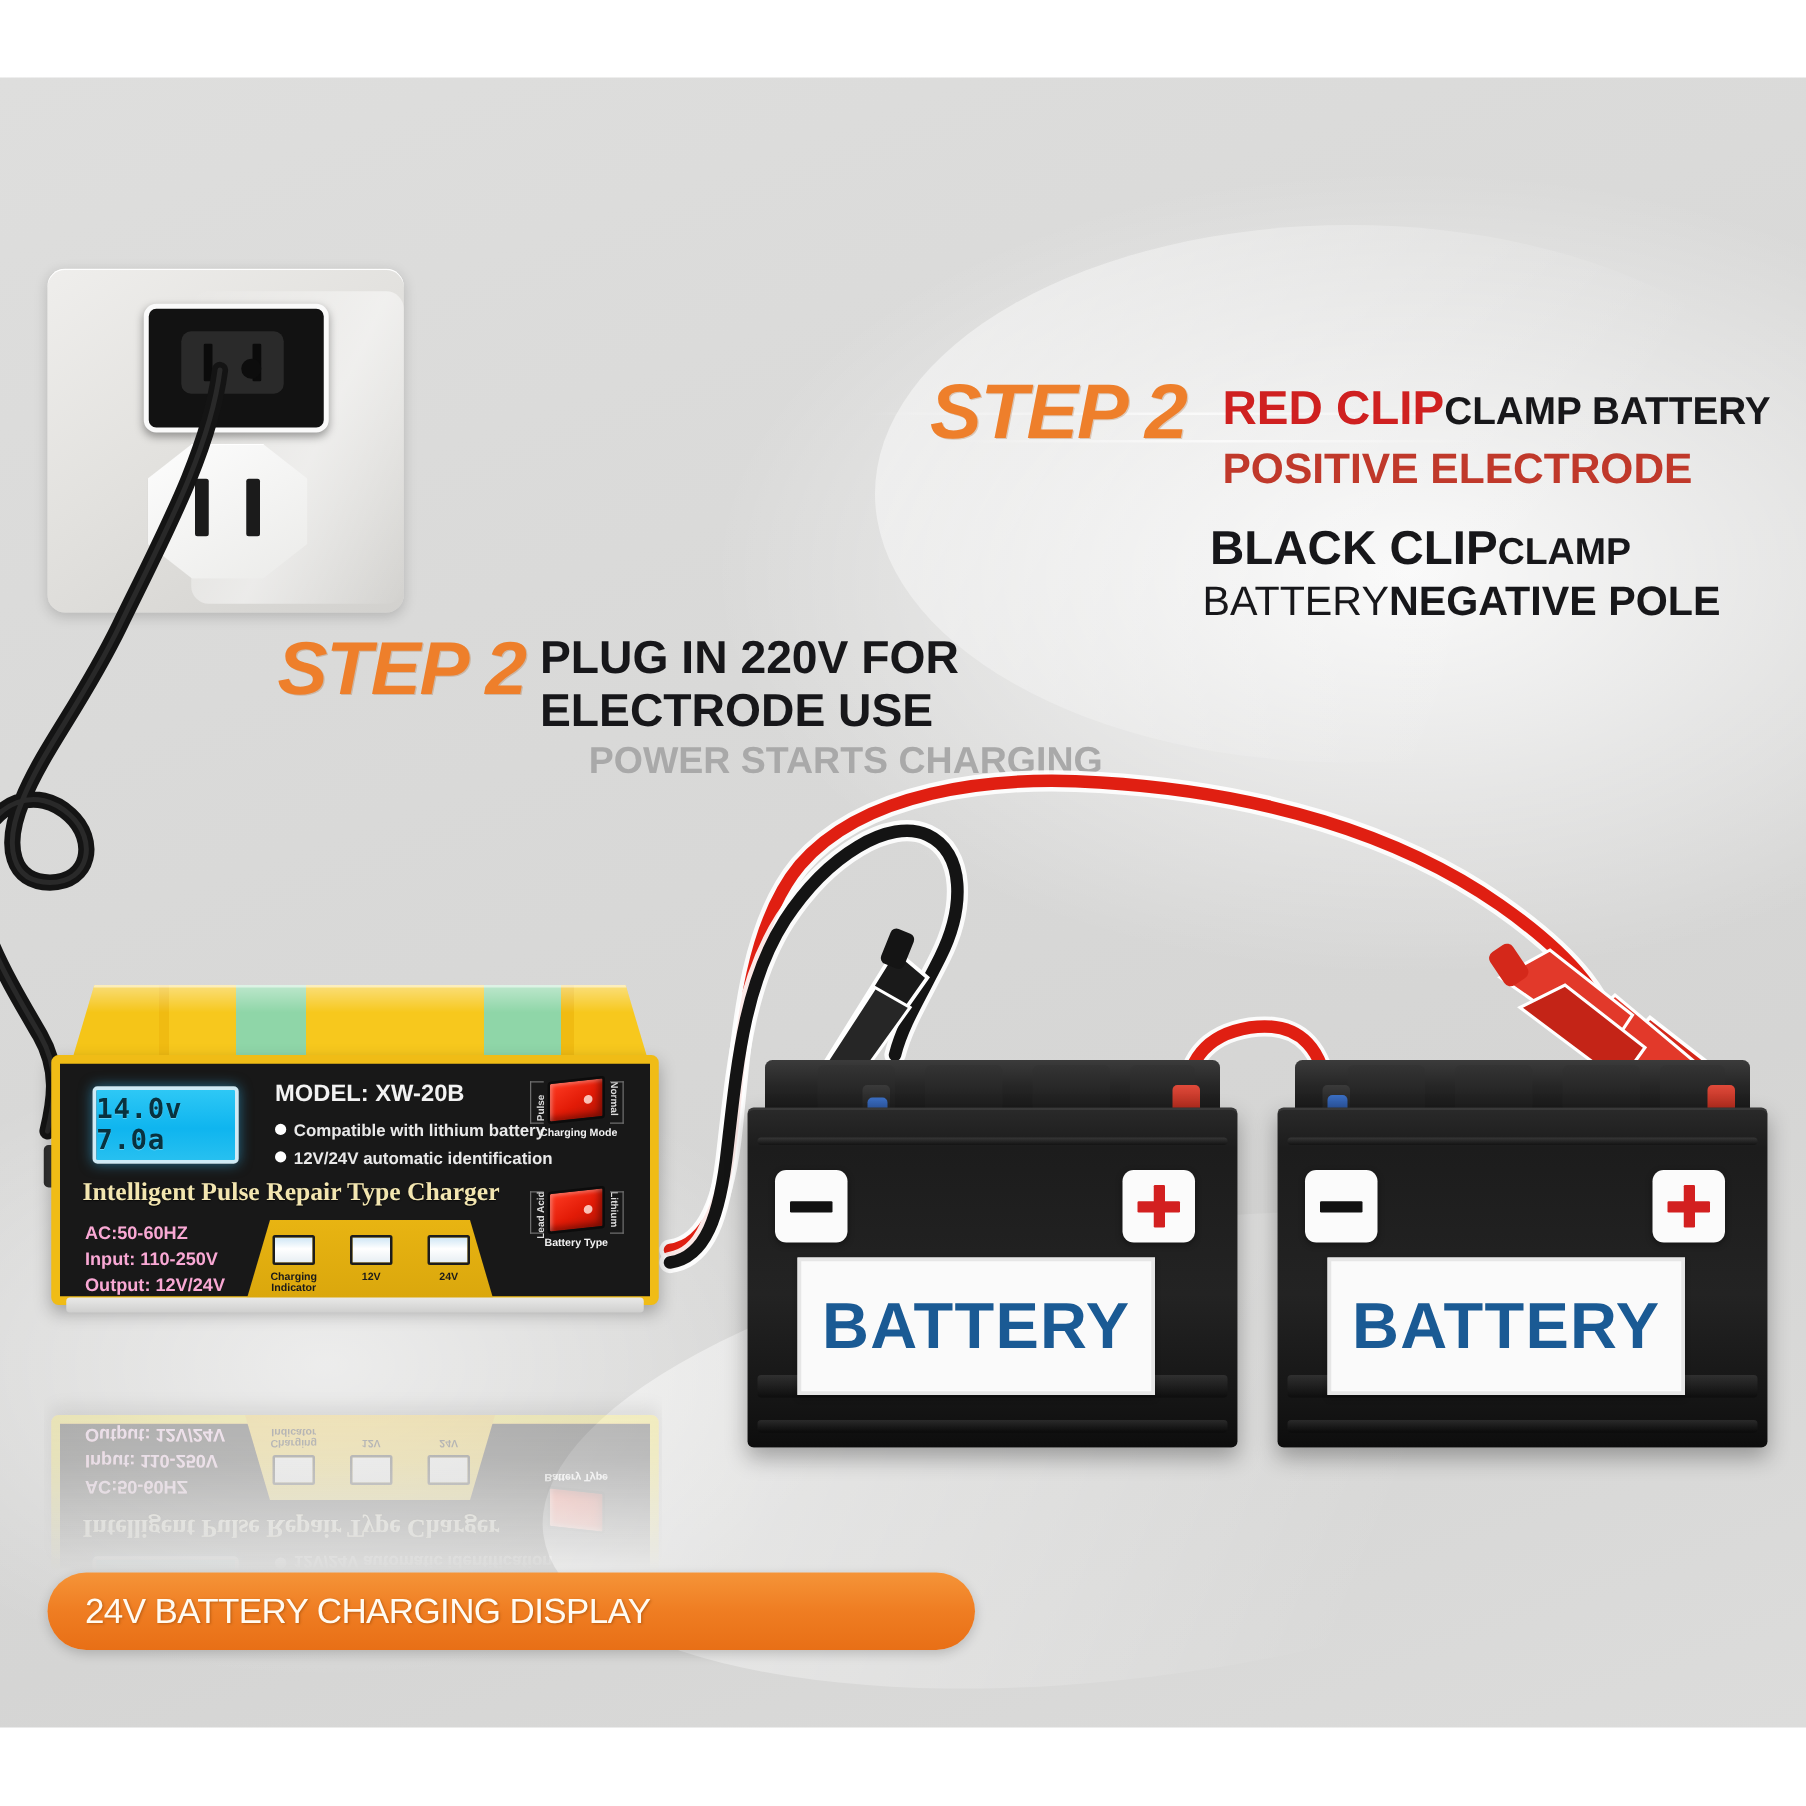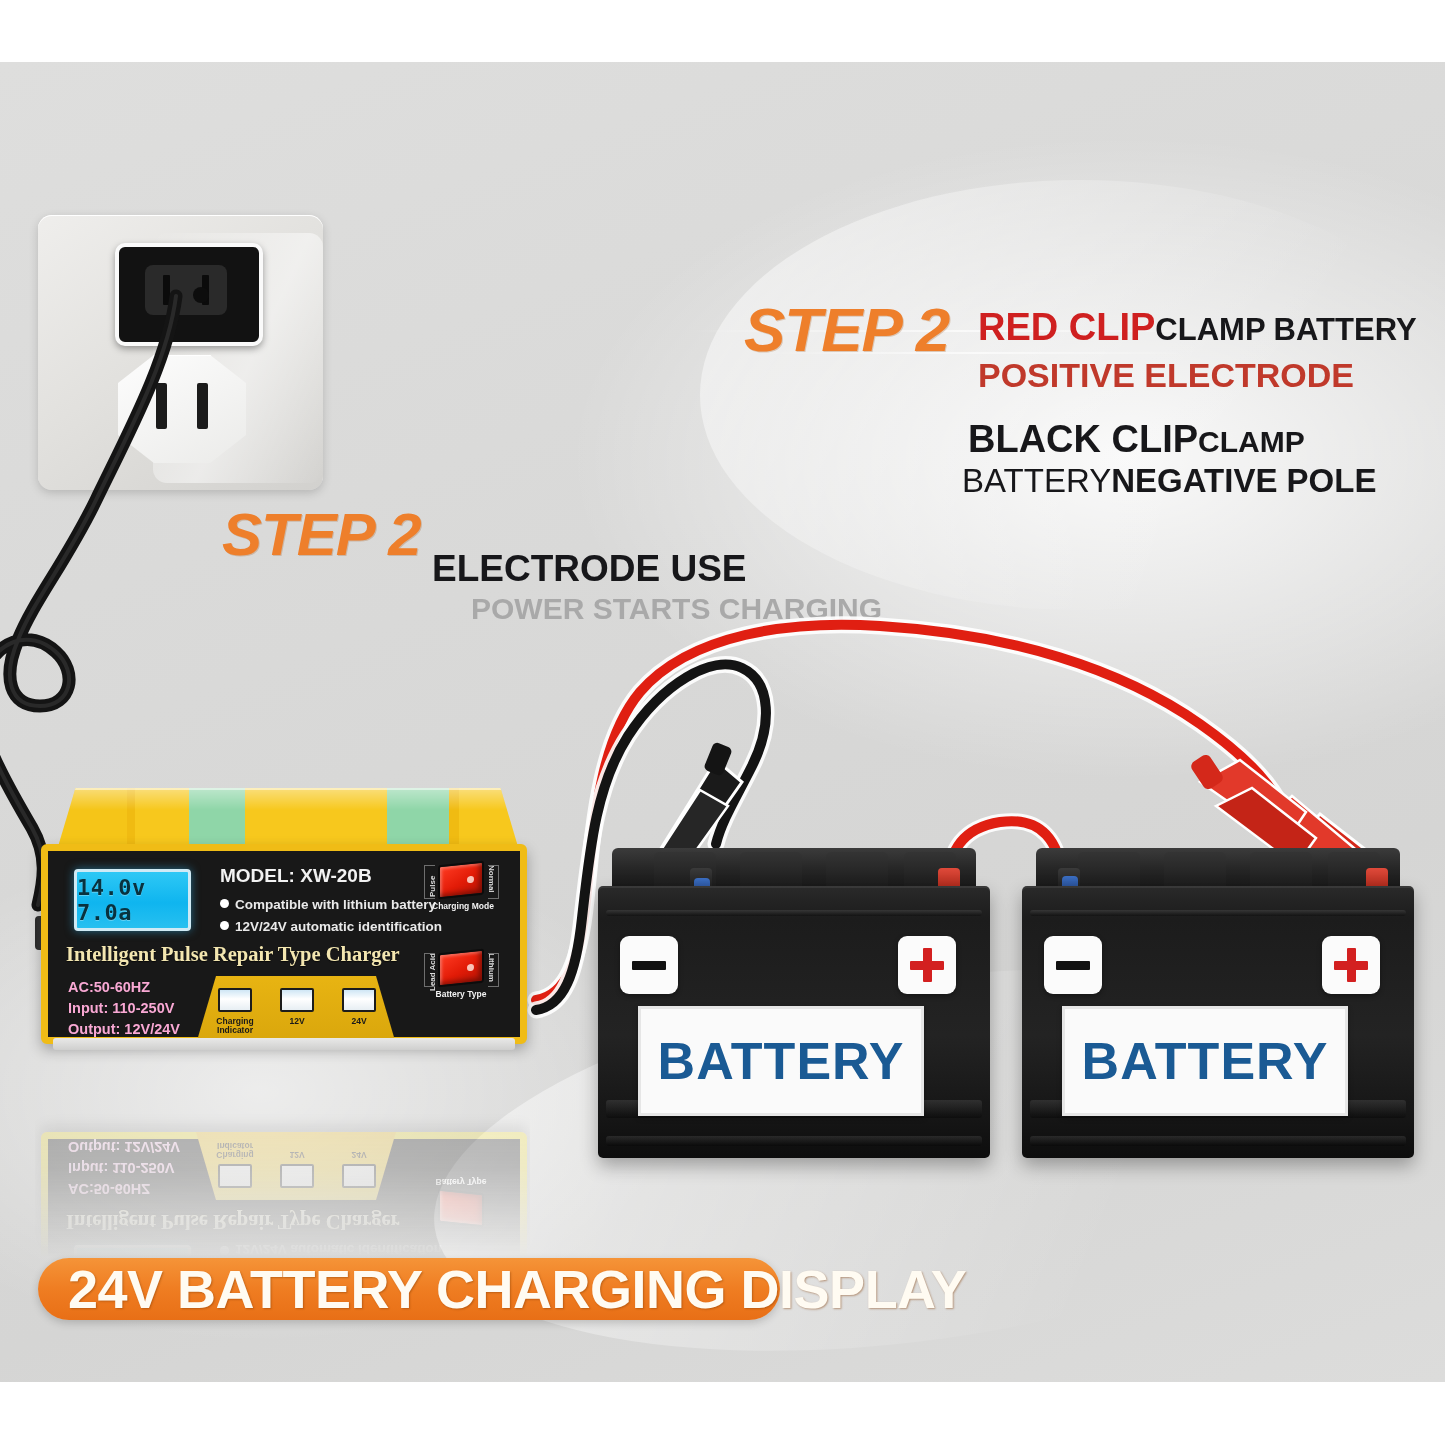--- a/index.html
+++ b/index.html
@@ -271,21 +271,21 @@
 
   
   .banner{
     position:absolute;left:38px;top:1258px;width:742px;height:62px;
     background:linear-gradient(180deg,#f59438 0%,#ef7d22 50%,#e86f16 100%);
     border-radius:31px;
     display:flex;align-items:center;
     box-shadow:0 3px 9px rgba(0,0,0,.18);
   }
   .banner span{
-    color:#fffbf2;font-weight:bold;font-size:54px;letter-spacing:-.5px;
+    color:#fffbf2;font-weight:normal;font-size:28px;letter-spacing:-.5px;
     margin-left:30px;white-space:nowrap;
     text-shadow:1px 1px 2px rgba(130,60,5,.45);
     font-family:"Liberation Sans", sans-serif;
   }
 </style>
 </head>
 <body>
 
 <div id="stage">
 
@@ -321,20 +321,21 @@
 
   <div class="txt-line" style="left:962px;top:462px;font-size:33px;">
     <span class="t-dark" style="font-weight:normal;">BATTERY</span><span class="t-dark">NEGATIVE POLE</span>
   </div>
 
   <div class="txt-line" style="left:968px;top:418px;font-size:38px;">
     <span class="t-dark">BLACK CLIP</span><span class="t-dark" style="font-size:30px;">CLAMP</span>
   </div>
 
   <div class="step-word" style="left:222px;top:500px;font-size:60px;">STEP 2</div>
+  <div class="txt-line t-dark" style="left:432px;top:505px;font-size:37px;">PLUG IN 220V FOR</div>
   <div class="txt-line t-dark" style="left:432px;top:548px;font-size:37px;">ELECTRODE USE</div>
   <div class="txt-line t-gray" style="left:428px;top:592px;font-size:30px;">POWER STARTS CHARGING</div>
 
   <svg class="cables" viewBox="0 0 1445 1445">
 
     <path d="M176,296 C168,360 130,430 96,500 C66,562 34,600 18,640
              C2,678 10,706 40,706 C72,706 78,672 56,652
              C30,628 -6,640 -18,680 C-30,724 4,780 32,828 C48,856 44,880 38,905" fill="none" stroke="#141414" stroke-width="13" stroke-linecap="round"></path>
     <path d="M176,296 C168,360 130,430 96,500 C66,562 34,600 18,640
              C2,678 10,706 40,706 C72,706 78,672 56,652

